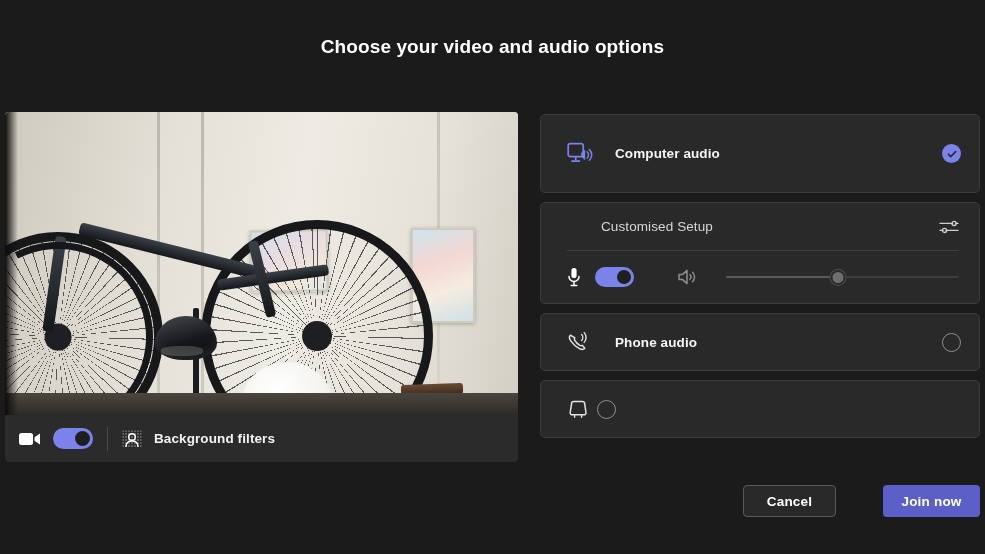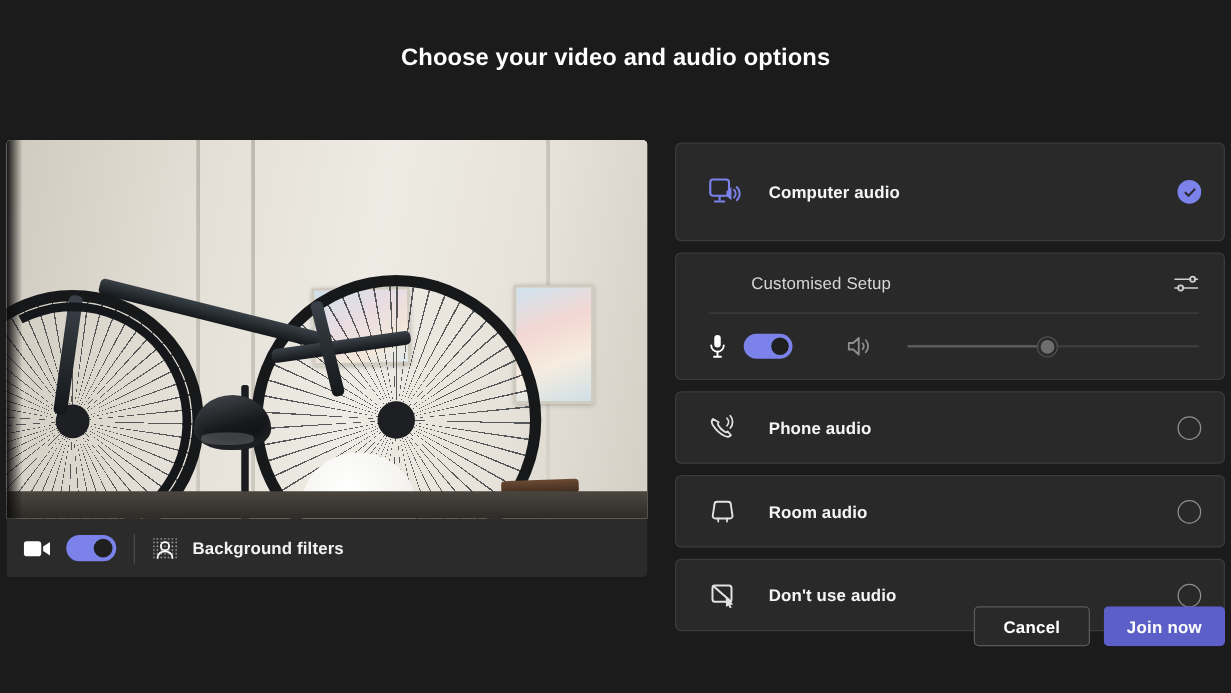--- a/index.html
+++ b/index.html
@@ -338,20 +338,21 @@
   .btn-cancel {
     width: 93px;
     background: #292929;
     border-color: #5a5a5a;
     color: #ffffff;
   }
   .btn-join {
     width: 97px;
     background: #5b5fc7;
     color: #ffffff;
+    margin-left: 36px;
   }
 
   svg { display: block; }
 </style>
 </head>
 <body>
 
 <div class="page-title">Choose your video and audio options</div>
 
 <div class="video-panel">
@@ -510,36 +511,22 @@
 
   <div class="card">
     <div class="opt-row">
       <span class="opt-icon">
         <svg width="24" height="22" viewBox="0 0 24 22">
           <path d="M4.6 5.4 C4.6 4.2 5.6 3.4 6.8 3.4 H15.4 C16.6 3.4 17.6 4.2 17.6 5.4 L19 14.6 C19.1 15.8 18.2 16.8 17 16.8 H5.2 C4 16.8 3.1 15.8 3.2 14.6 Z" fill="none" stroke="#e2e2e2" stroke-width="1.5" stroke-linejoin="round"></path>
           <path d="M7.6 16.8 V19.2" stroke="#e2e2e2" stroke-width="1.4" stroke-linecap="round"></path>
           <path d="M14.6 16.8 V19.2" stroke="#e2e2e2" stroke-width="1.4" stroke-linecap="round"></path>
         </svg>
       </span>
-      <span class="opt-label">Room audio</span>
       <span class="radio"></span>
     </div>
   </div>
 
-  <div class="card">
-    <div class="opt-row">
-      <span class="opt-icon">
-        <svg width="24" height="22" viewBox="0 0 24 22">
-          <rect x="3" y="3.4" width="15.2" height="13" rx="2" fill="none" stroke="#e2e2e2" stroke-width="1.6"></rect>
-          <path d="M3.6 3.8 L17.8 16.2" stroke="#e2e2e2" stroke-width="1.7" stroke-linecap="round"></path>
-          <path d="M13.6 12.4 L19.6 18.6 L17.2 19 L18.4 21 L16.8 21.6 L15.8 19.4 L13.8 20.6 Z" fill="#e2e2e2"></path>
-        </svg>
-      </span>
-      <span class="opt-label">Don't use audio</span>
-      <span class="radio"></span>
-    </div>
-  </div>
 </div>
 
 <div class="footer">
   <div class="btn btn-cancel">Cancel</div>
   <div class="btn btn-join">Join now</div>
 </div>
 
 </body></html>

